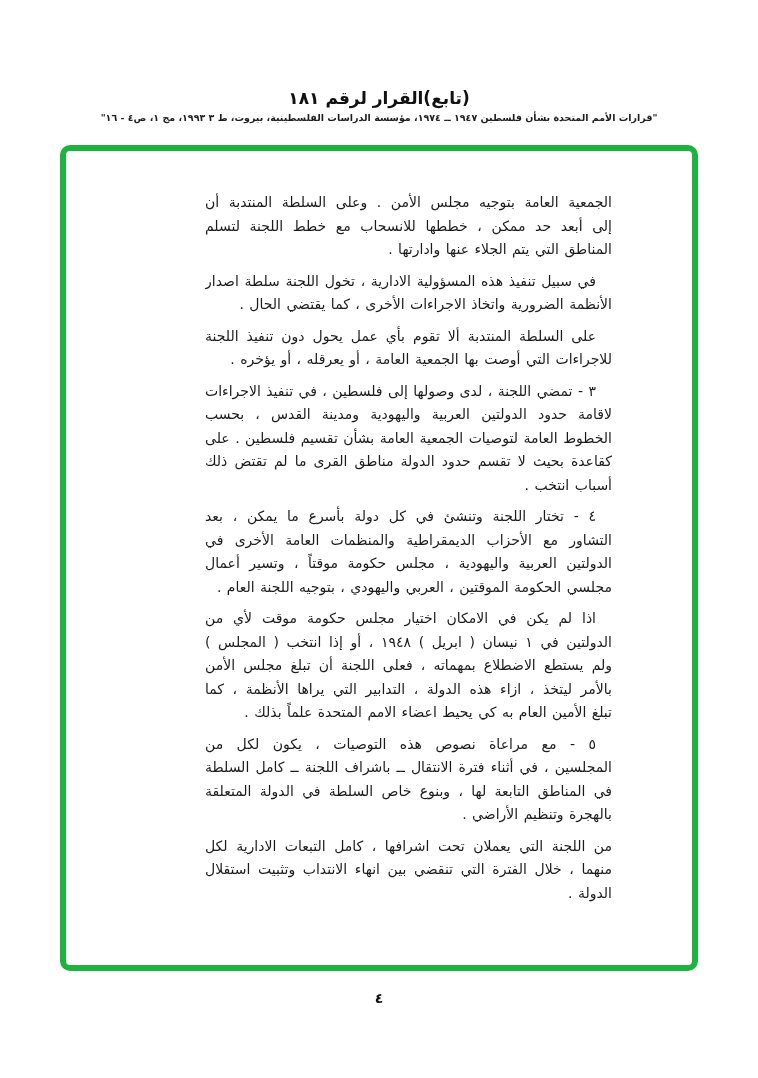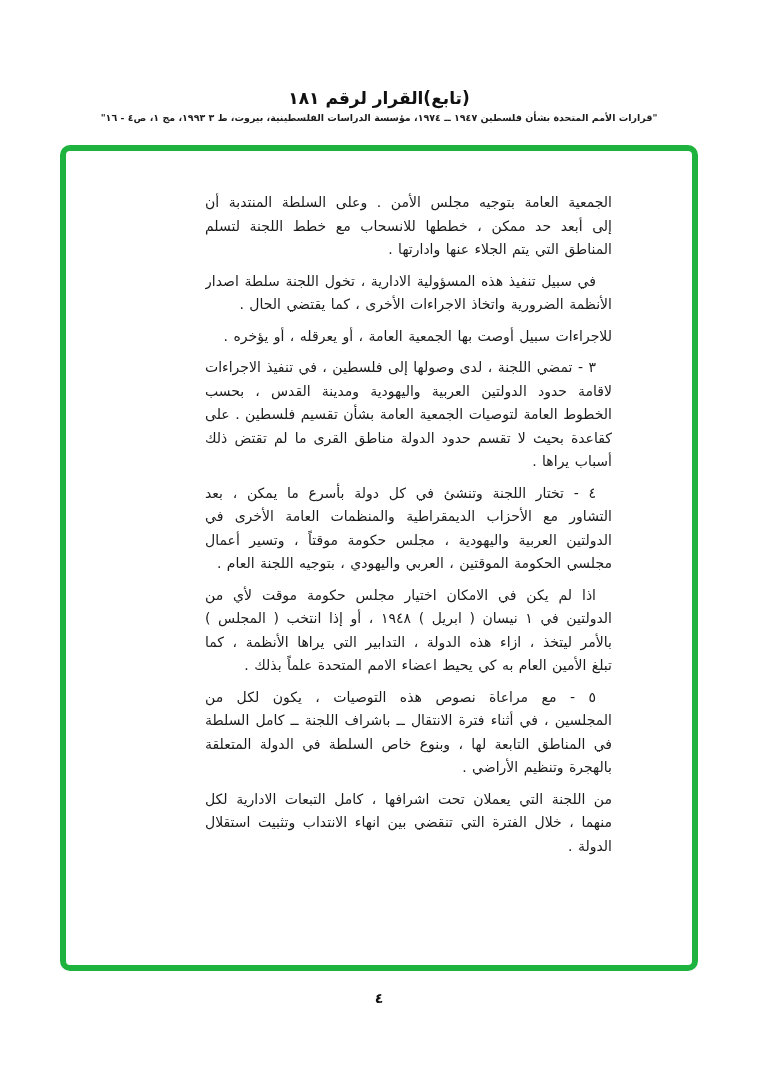--- a/index.html
+++ b/index.html
@@ -102,38 +102,40 @@
       <div class="paragraph">
         <div class="line">الجمعية العامة بتوجيه مجلس الأمن . وعلى السلطة المنتدبة أن تنسق ،</div>
         <div class="line">إلى أبعد حد ممكن ، خططها للانسحاب مع خطط اللجنة لتسلم</div>
         <div class="line lastline">المناطق التي يتم الجلاء عنها وادارتها .</div>
       </div>
       <div class="paragraph">
         <div class="line indent">في سبيل تنفيذ هذه المسؤولية الادارية ، تخول اللجنة سلطة اصدار</div>
         <div class="line lastline">الأنظمة الضرورية واتخاذ الاجراءات الأخرى ، كما يقتضي الحال .</div>
       </div>
       <div class="paragraph">
-        <div class="line lastline">للاجراءات سبيل أوصت بها الجمعية العامة ، أو يعرقله ، أو يؤخره .</div>
+        <div class="line indent">على السلطة المنتدبة ألا تقوم بأي عمل يحول دون تنفيذ اللجنة</div>
+        <div class="line lastline">للاجراءات التي أوصت بها الجمعية العامة ، أو يعرقله ، أو يؤخره .</div>
       </div>
       <div class="paragraph">
         <div class="line indent">٣ - تمضي اللجنة ، لدى وصولها إلى فلسطين ، في تنفيذ الاجراءات</div>
         <div class="line">لاقامة حدود الدولتين العربية واليهودية ومدينة القدس ، بحسب</div>
         <div class="line">الخطوط العامة لتوصيات الجمعية العامة بشأن تقسيم فلسطين . على ان</div>
         <div class="line">كقاعدة بحيث لا تقسم حدود الدولة مناطق القرى ما لم تقتض ذلك</div>
-        <div class="line lastline">أسباب يراها .</div>
+        <div class="line lastline">أسباب انتخب .</div>
       </div>
       <div class="paragraph">
         <div class="line indent">٤ - تختار اللجنة وتنشئ في كل دولة بأسرع ما يمكن ، بعد</div>
         <div class="line">التشاور مع الأحزاب الديمقراطية والمنظمات العامة الأخرى في</div>
         <div class="line">الدولتين العربية واليهودية ، مجلس حكومة موقتاً ، وتسير أعمال</div>
         <div class="line lastline">مجلسي الحكومة الموقتين ، العربي واليهودي ، بتوجيه اللجنة العام .</div>
       </div>
       <div class="paragraph">
         <div class="line indent">اذا لم يكن في الامكان اختيار مجلس حكومة موقت لأي من</div>
         <div class="line">الدولتين في ١ نيسان ( ابريل ) ١٩٤٨ ، أو إذا انتخب ( المجلس )</div>
+        <div class="line">ولم يستطع الاضطلاع بمهماته ، فعلى اللجنة أن تبلغ مجلس الأمن</div>
         <div class="line">بالأمر ليتخذ ، ازاء هذه الدولة ، التدابير التي يراها الأنظمة ، كما</div>
         <div class="line lastline">تبلغ الأمين العام به كي يحيط اعضاء الامم المتحدة علماً بذلك .</div>
       </div>
       <div class="paragraph">
         <div class="line indent">٥ - مع مراعاة نصوص هذه التوصيات ، يكون لكل من</div>
         <div class="line">المجلسين ، في أثناء فترة الانتقال ــ باشراف اللجنة ــ كامل السلطة</div>
         <div class="line">في المناطق التابعة لها ، وبنوع خاص السلطة في الدولة المتعلقة</div>
         <div class="line lastline">بالهجرة وتنظيم الأراضي .</div>
       </div>
       <div class="paragraph">

